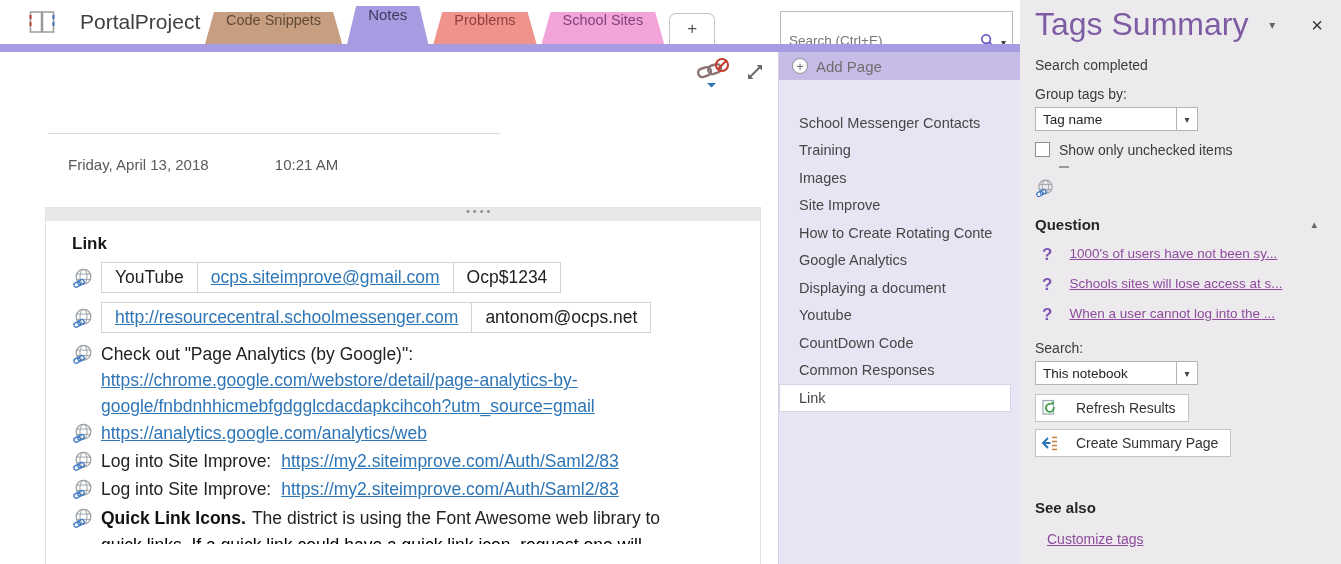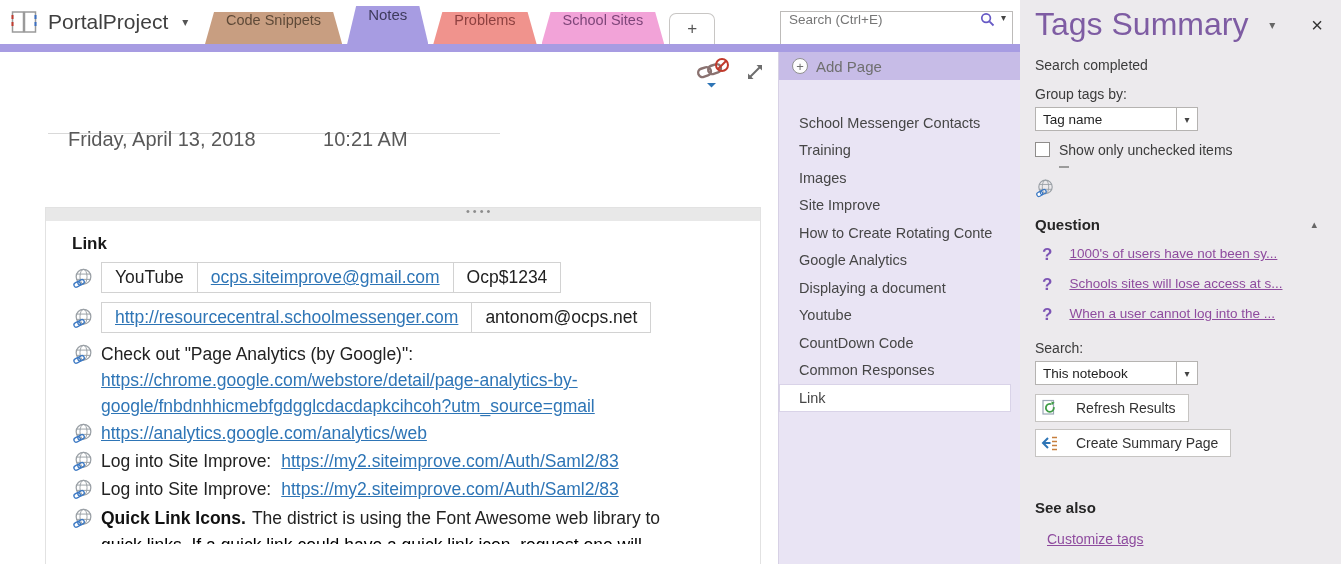--- a/index.html
+++ b/index.html
@@ -2,42 +2,42 @@
 <html><head>
 <meta charset="utf-8">
 <style>
   *{box-sizing:border-box;margin:0;padding:0}
   html,body{width:1341px;height:564px}
   body{position:relative;font-family:"Liberation Sans",sans-serif;background:#fff;overflow:hidden}
 
   
   .header{position:absolute;left:0;top:0;width:1341px;height:44px;background:#fff}
   .accent-bar{position:absolute;left:0;top:44px;width:1020px;height:8px;background:#a79ce2}
-  .nb-title{position:absolute;left:10px;top:9px;display:flex;align-items:center;gap:10px;cursor:pointer}
+  .nb-title{position:absolute;left:28px;top:9px;display:flex;align-items:center;gap:24px;cursor:pointer}
   .nb-name{font-size:21px;color:#3f3f3f}
   .nb-caret{font-size:12px;color:#555;margin-left:4px}
   .tabs{position:absolute;left:205px;top:0;height:44px;display:flex;align-items:flex-end;gap:5px}
   .tab{height:32px;padding:0 21px;display:flex;align-items:flex-start;font-size:14.5px;
        clip-path:polygon(9px 0,calc(100% - 9px) 0,100% 100%,0 100%);cursor:pointer;white-space:nowrap}
   .tab.active{height:38px;font-size:15px}
   .tab-add{height:31px;width:46px;background:#fff;border:1px solid #c8c6c4;border-bottom:none;
        border-radius:7px 7px 0 0;display:grid;place-items:center;color:#555;font-size:17px;cursor:pointer}
   .searchbox{position:absolute;left:780px;top:11px;width:233px;height:38px;border:1px solid #bdbbb9;
-       background:#fff;display:flex;align-items:flex-start;padding:0 6px 0 0}
+       background:#fff;display:flex;align-items:flex-end;padding:0 6px 0 0}
   .searchbox input{flex:1;border:none;outline:none;font-size:13.5px;padding-left:8px;color:#444;min-width:0;
        font-family:"Liberation Sans",sans-serif;background:transparent}
   .searchbox input::placeholder{color:#767676}
   .sv-caret{font-size:10px;color:#444;margin-left:6px;cursor:pointer}
 
   
   .content{position:absolute;left:0;top:52px;width:778px;height:512px;background:#fff;overflow:hidden}
   .unlink-wrap{position:absolute;left:694px;top:5px;cursor:pointer}
   .expand-wrap{position:absolute;left:745px;top:10px;cursor:pointer}
   .date-rule{position:absolute;left:48px;top:81px;width:452px;height:1px;background:#d9d9d9}
-  .date-line{position:absolute;left:68px;top:76px;font-size:20px;color:#595959}
+  .date-line{position:absolute;left:68px;top:104px;font-size:15px;color:#595959}
   .date-line .time{margin-left:62px}
   .note-box{position:absolute;left:45px;top:155px;width:716px;height:357px;border:1px solid #e2e2e2;
        border-bottom:none;background:#fff;overflow:hidden}
   .note-head{height:13px;background:#e8e8e8;position:relative;cursor:move}
   .note-dots{position:absolute;left:420px;top:-3px;font-size:11px;letter-spacing:3px;color:#8c8c8c}
   .note-body{padding:13px 0 0 26px}
   .note-heading{font-size:17px;font-weight:bold;color:#191919}
   .crow{display:flex;margin-top:2px;font-size:17.5px;color:#222}
   .crow .gcol{width:29px;flex:none;padding-top:2px}
   .crow.center{align-items:center}

